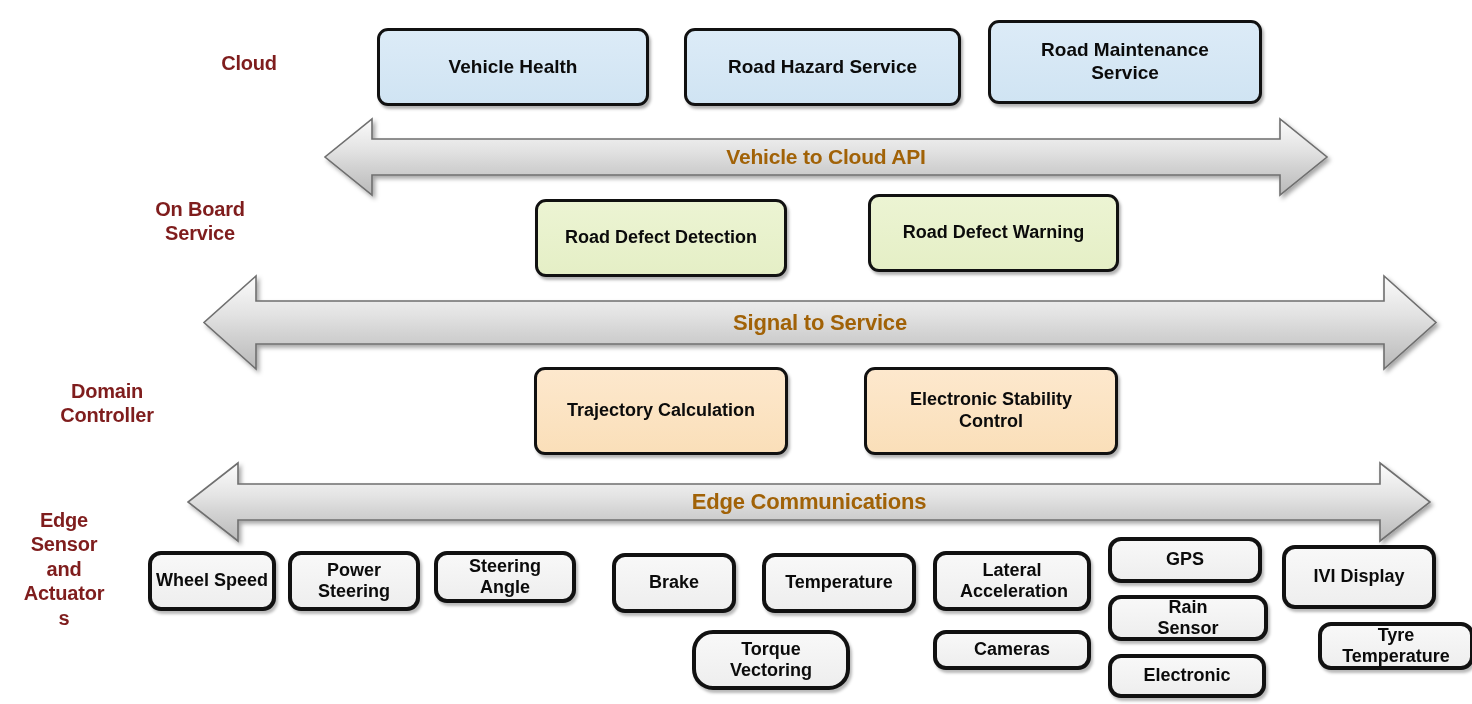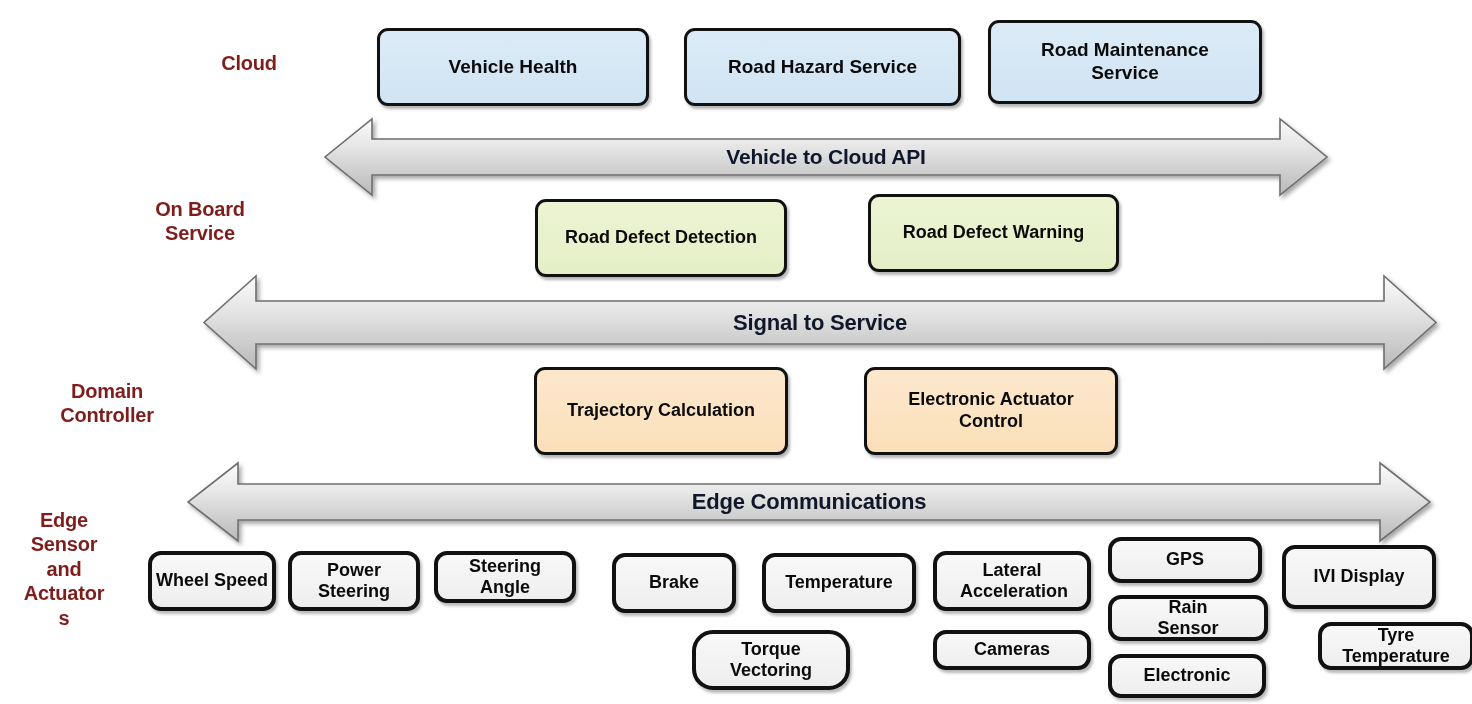--- a/index.html
+++ b/index.html
@@ -73,21 +73,21 @@
   
   .arrow { position: absolute; }
   .arrow svg { display: block; width: 100%; height: 100%; overflow: visible; }
   .arrow-label {
     position: absolute;
     left: 0; right: 0;
     top: 50%;
     transform: translateY(-50%);
     text-align: center;
     font-weight: bold;
-    color: #0f172a;
+    color: #a16207;
     pointer-events: none;
     letter-spacing: -0.2px;
   }
 </style>
 </head>
 <body>
 
 <div id="canvas">
 
   <div class="row-label" style="left:168px; top:52px; width:162px; font-size:20px;">
@@ -170,21 +170,21 @@
     <div class="arrow-label" style="font-size:22px;">
       <span>Signal to Service</span>
     </div>
   </div>
 
   <div class="node domain" style="left:534px; top:367px; width:254px; height:88px; padding:0 24px;">
     <span class="txt">Trajectory Calculation</span>
   </div>
 
   <div class="node domain" style="left:864px; top:367px; width:254px; height:88px; padding:0 14px;">
-    <span class="txt">Electronic Actuator Control</span>
+    <span class="txt">Electronic Stability Control</span>
   </div>
 
   <div class="arrow" style="left:188px; top:463px; width:1242px; height:78px;">
     <svg viewBox="0 0 1242 78" preserveAspectRatio="none" aria-hidden="true">
       <defs>
         <linearGradient id="gradEDG" x1="0" y1="0" x2="0" y2="1">
           <stop offset="0%" stop-color="#fcfcfc"></stop>
           <stop offset="42%" stop-color="#e4e4e4"></stop>
           <stop offset="62%" stop-color="#d4d4d4"></stop>
           <stop offset="100%" stop-color="#bababa"></stop>

